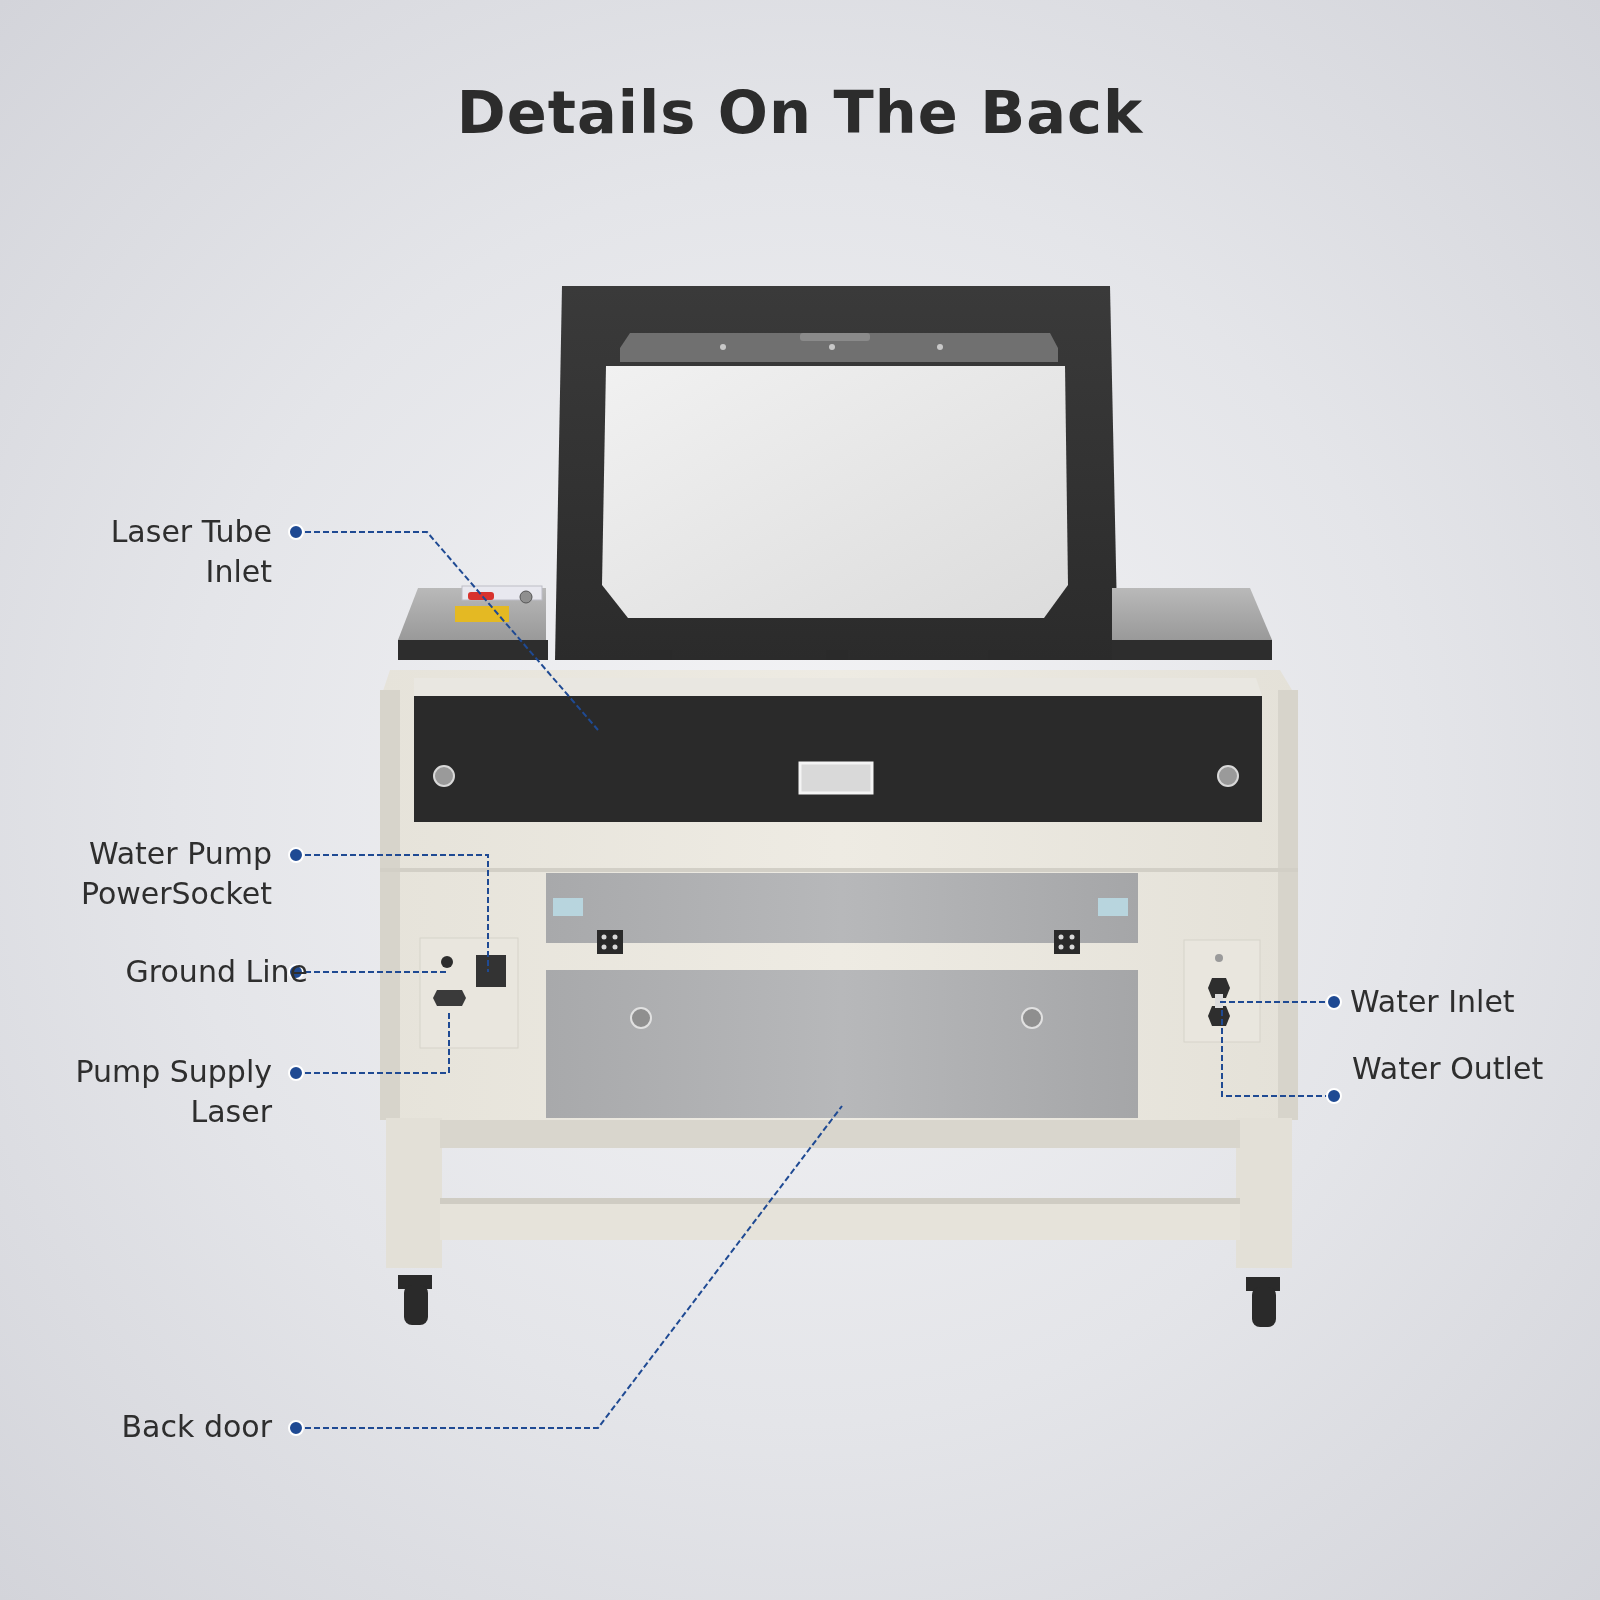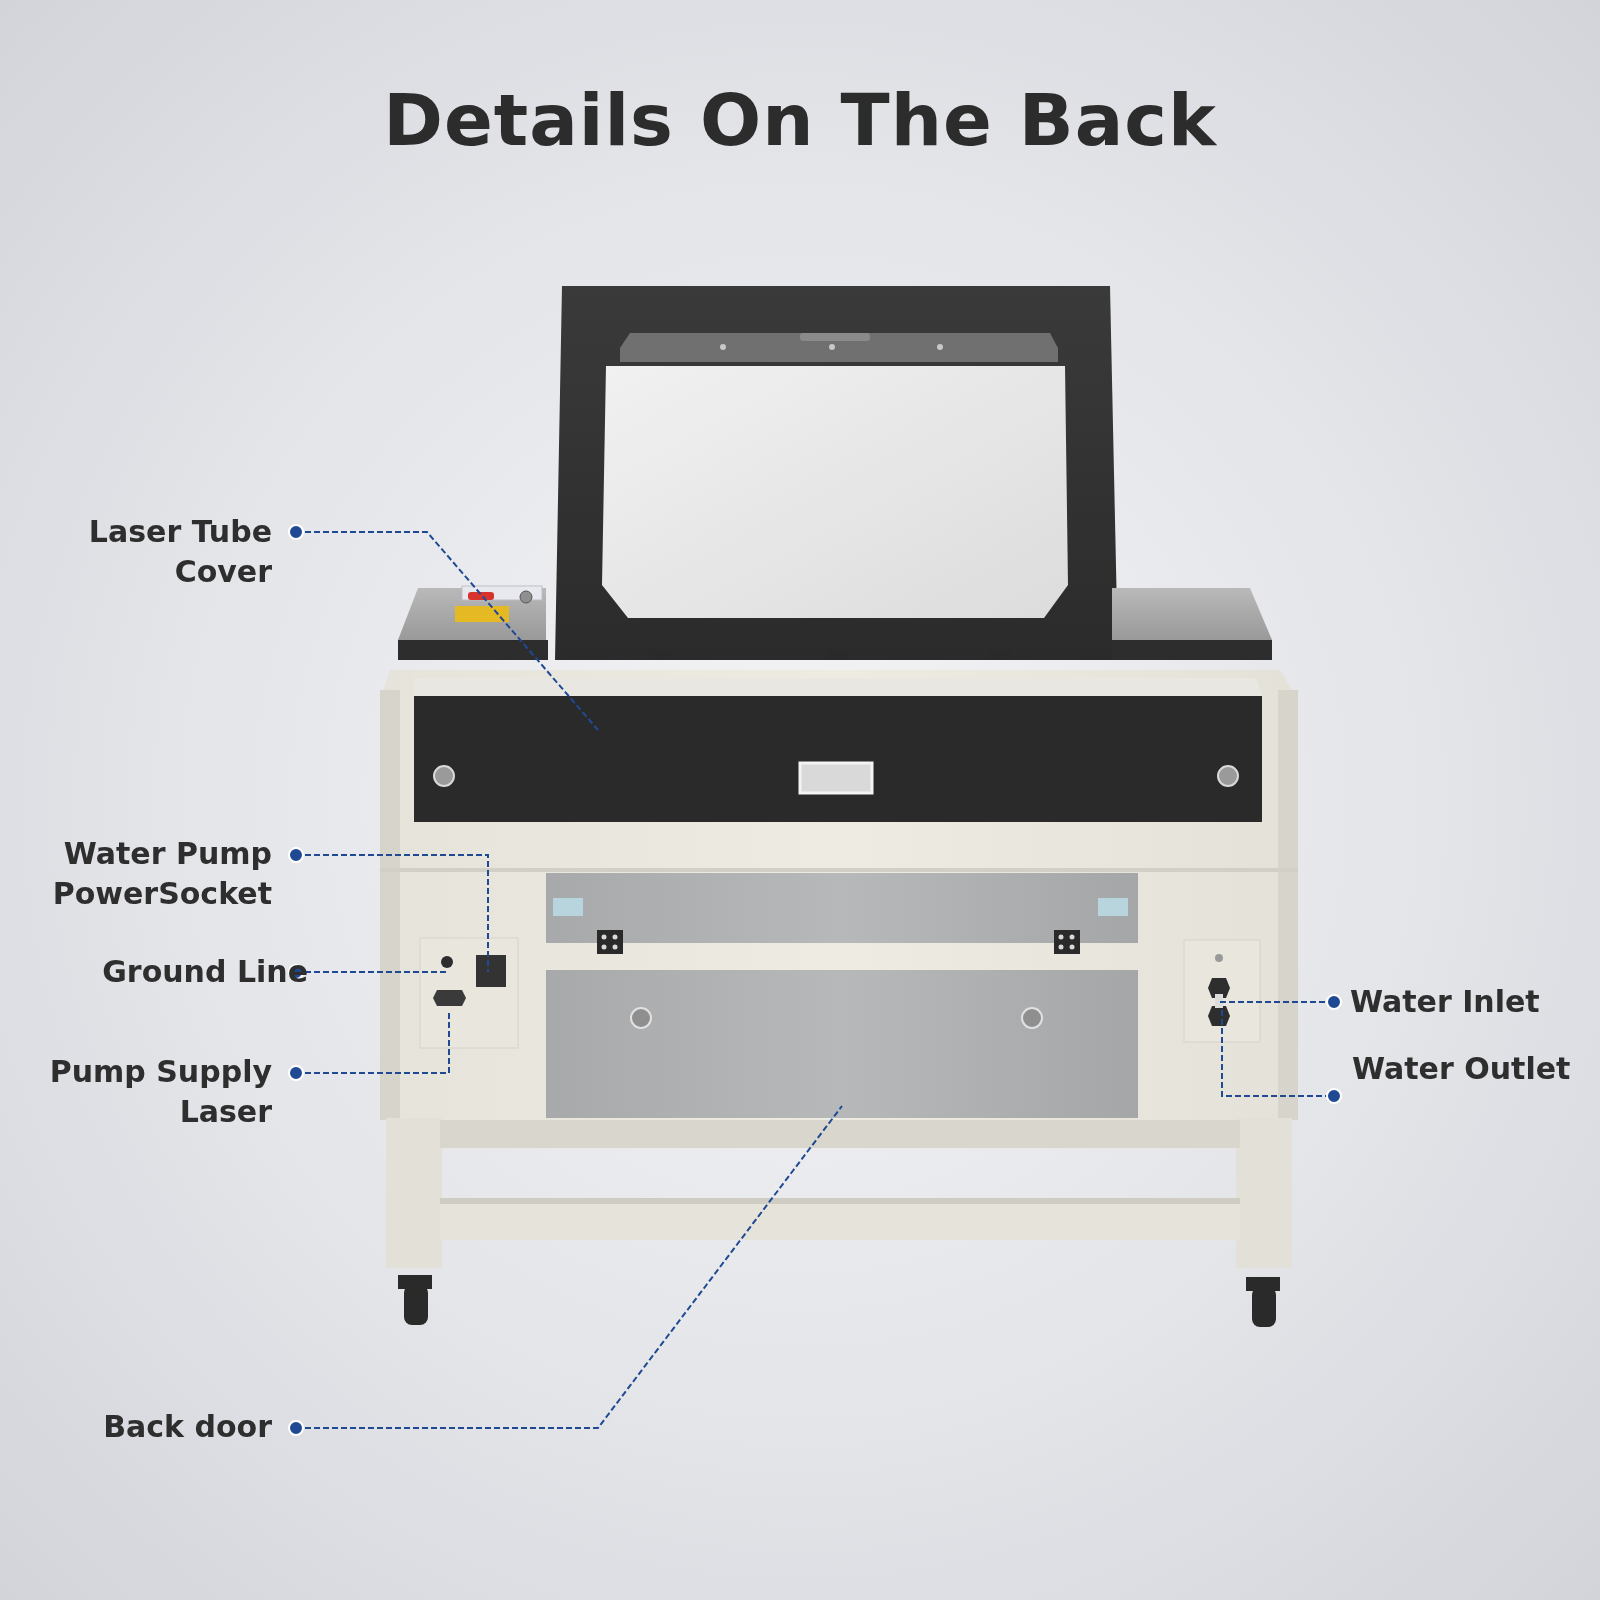--- a/index.html
+++ b/index.html
@@ -3,24 +3,24 @@
 <meta charset="utf-8">
 <style>
   html, body { margin:0; padding:0; }
   body {
     width:1600px; height:1600px; position:relative; overflow:hidden;
     background: radial-gradient(ellipse at 50% 50%, #f4f4f6 0%, #e4e5e9 55%, #d3d4da 100%);
     font-family: "DejaVu Sans", "Liberation Sans", sans-serif;
   }
   .title {
     position:absolute; left:0; right:0; top:78px; text-align:center;
-    font-size:72px; font-weight:600; color:#2c2c2c; letter-spacing:1px;
+    font-size:59px; font-weight:600; color:#2c2c2c; letter-spacing:1px;
   }
   .label {
-    position:absolute; font-size:30px; color:#2e2e2e; line-height:40px; font-weight:700;
+    position:absolute; font-size:30px; color:#2e2e2e; line-height:40px; font-weight:400;
   }
   .label.left { text-align:right; }
   .label.right { text-align:left; }
   .dot {
     position:absolute; width:12px; height:12px; border-radius:50%;
     background:#1f4a93; border:2px solid #ffffff; box-sizing:content-box;
   }
   svg.overlay { position:absolute; left:0; top:0; }
   .machine { position:absolute; left:0; top:0; width:1600px; height:1600px; }
 </style>
@@ -163,21 +163,21 @@
 <div class="dot" style="left:288px; top:524px;"></div>
 <div class="dot" style="left:288px; top:847px;"></div>
 <div class="dot" style="left:288px; top:964px;"></div>
 <div class="dot" style="left:288px; top:1065px;"></div>
 <div class="dot" style="left:288px; top:1420px;"></div>
 <div class="dot" style="left:1326px; top:994px;"></div>
 <div class="dot" style="left:1326px; top:1088px;"></div>
 
 <div class="label left" style="right:1328px; top:512px;">
   <div>Laser Tube</div>
-  <div>Cover</div>
+  <div>Inlet</div>
 </div>
 <div class="label left" style="right:1328px; top:834px;margin-left:46px;">
   <div>Water Pump</div>
   <div>PowerSocket</div>
 </div>
 <div class="label left" style="right:1292px; top:952px;">
   <div>Ground Line</div>
 </div>
 <div class="label left" style="right:1328px; top:1052px;">
   <div>Pump Supply</div>

